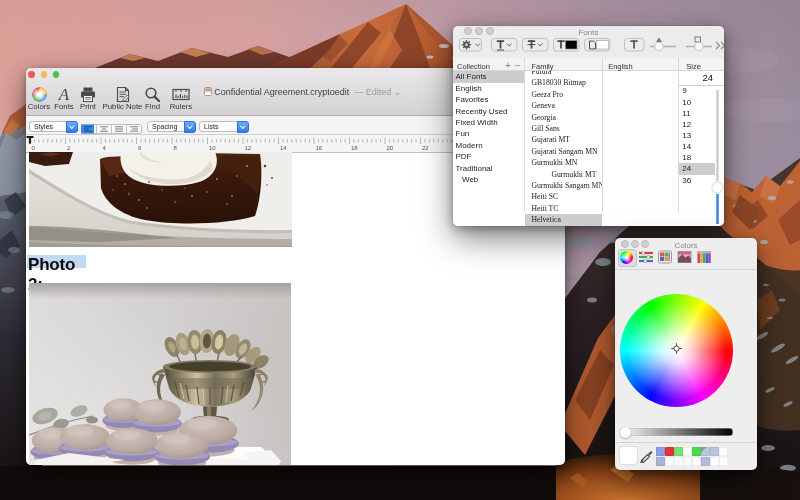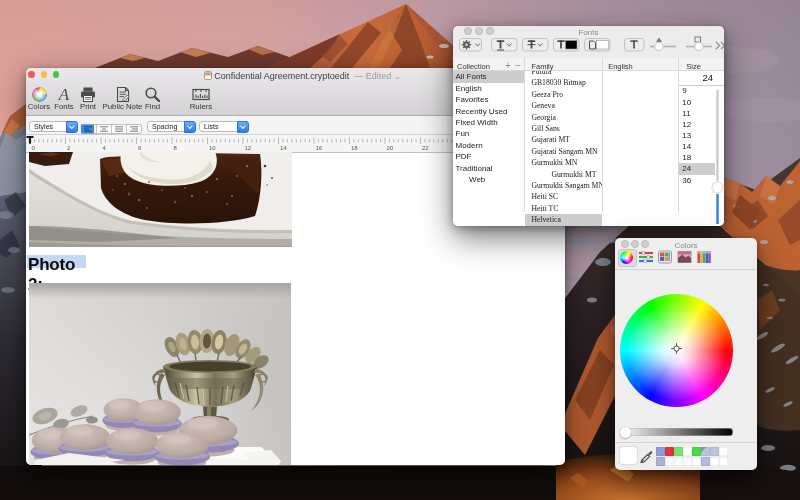--- a/index.html
+++ b/index.html
@@ -8,21 +8,21 @@
   .abs{position:absolute;}
   
   .win{position:absolute;border-radius:5px;
     box-shadow:0 12px 32px rgba(0,0,0,.5),0 3px 10px rgba(0,0,0,.3),0 0 1px rgba(0,0,0,.45);}
   
   #doc{left:26px;top:68px;width:539px;height:397px;background:#fff;}
   #doc .chrome{position:absolute;left:0;top:0;right:0;height:47px;
     background:linear-gradient(#eae8ea,#d5d2d5);
     border-bottom:1px solid #aeaaae;border-radius:5px 5px 0 0;}
   .tl{position:absolute;width:6.6px;height:6.6px;border-radius:50%;top:3.4px;}
-  #doc .title{position:absolute;top:3px;left:14px;right:0;text-align:center;
+  #doc .title{position:absolute;top:19px;left:14px;right:0;text-align:center;
     font-size:9px;color:#444;}
   #doc .title .ed{color:#9a989a;}
   .tbi{position:absolute;top:18.5px;text-align:center;color:#333;font-size:7.8px;}
   .tbi svg{display:block;margin:0 auto;}
   
   #fmtbar{position:absolute;left:0;top:48px;right:0;height:18px;
     background:#f5f4f5;border-bottom:1px solid #d2cfd2;}
   .dd{position:absolute;top:4.5px;height:9.5px;background:#fff;
     border:1px solid #bdbabd;border-radius:3px;font-size:7px;color:#222;}
   .dd span{position:absolute;left:4px;top:1px;}
@@ -233,21 +233,21 @@
         <line x1="4.5" y1="5" x2="11" y2="5" stroke="#4a4a4a" stroke-width=".9"></line>
         <line x1="4.5" y1="7.3" x2="11" y2="7.3" stroke="#4a4a4a" stroke-width=".9"></line>
         <line x1="4.5" y1="9.6" x2="9" y2="9.6" stroke="#4a4a4a" stroke-width=".9"></line>
         <path d="M8,12.5 l4.5,-4.5 1.5,1.5 -4.5,4.5 -2,.5 Z" fill="#f5f4f5" stroke="#4a4a4a" stroke-width=".9"></path>
       </svg>Public Note</div>
     <div class="tbi" style="left:116.5px;width:20px;">
       <svg width="15" height="15" viewBox="0 0 15 15">
         <circle cx="6" cy="6" r="4.8" fill="none" stroke="#4a4a4a" stroke-width="1.6"></circle>
         <line x1="9.6" y1="9.6" x2="14" y2="14" stroke="#4a4a4a" stroke-width="2.2" stroke-linecap="round"></line>
       </svg>Find</div>
-    <div class="tbi" style="left:142px;width:26px;margin-left:20px;">
+    <div class="tbi" style="left:142px;width:26px;">
       <svg width="18" height="15" viewBox="0 0 18 15">
         <rect x="1" y="2.5" width="16" height="10" fill="none" stroke="#4a4a4a" stroke-width="1.2"></rect>
         <line x1="4" y1="2.5" x2="4" y2="5" stroke="#4a4a4a" stroke-width="1"></line>
         <line x1="9" y1="2.5" x2="9" y2="5" stroke="#4a4a4a" stroke-width="1"></line>
         <line x1="14" y1="2.5" x2="14" y2="5" stroke="#4a4a4a" stroke-width="1"></line>
         <g stroke="#4a4a4a" stroke-width="1.1">
           <line x1="4" y1="11" x2="4" y2="7.5"></line>
             <line x1="6.2" y1="11" x2="6.2" y2="8.8"></line>
           <line x1="8.4" y1="11" x2="8.4" y2="7"></line>
             <line x1="10.6" y1="11" x2="10.6" y2="8.8"></line>
@@ -715,21 +715,21 @@
       <div class="fl" style="left:0;top:13.4px;width:71px;">
         <div class="selrow" style="padding-left:2.5px;">All Fonts</div>
         <div style="padding-left:2.5px;">English</div>
         <div style="padding-left:2.5px;">Favorites</div>
         <div style="padding-left:2.5px;">Recently Used</div>
         <div style="padding-left:2.5px;">Fixed Width</div>
         <div style="padding-left:2.5px;">Fun</div>
         <div style="padding-left:2.5px;">Modern</div>
         <div style="padding-left:2.5px;">PDF</div>
         <div style="padding-left:2.5px;">Traditional</div>
-        <div style="padding-left:16px;">Web</div>
+        <div style="padding-left:9px;">Web</div>
       </div>
 
       <div class="abs" style="left:72.4px;top:13.4px;width:76.8px;height:154.6px;overflow:hidden;font-size:7.7px;">
         <div class="fl" style="left:0;top:-5.5px;width:76.8px;font-family:Liberation Serif, serif;">
           <div style="padding-left:6px;">Futura</div>
           <div style="padding-left:6px;">GB18030 Bitmap</div>
           <div style="padding-left:6px;">Geeza Pro</div>
           <div style="padding-left:6px;">Geneva</div>
           <div style="padding-left:6px;">Georgia</div>
           <div style="padding-left:6px;">Gill Sans</div>

